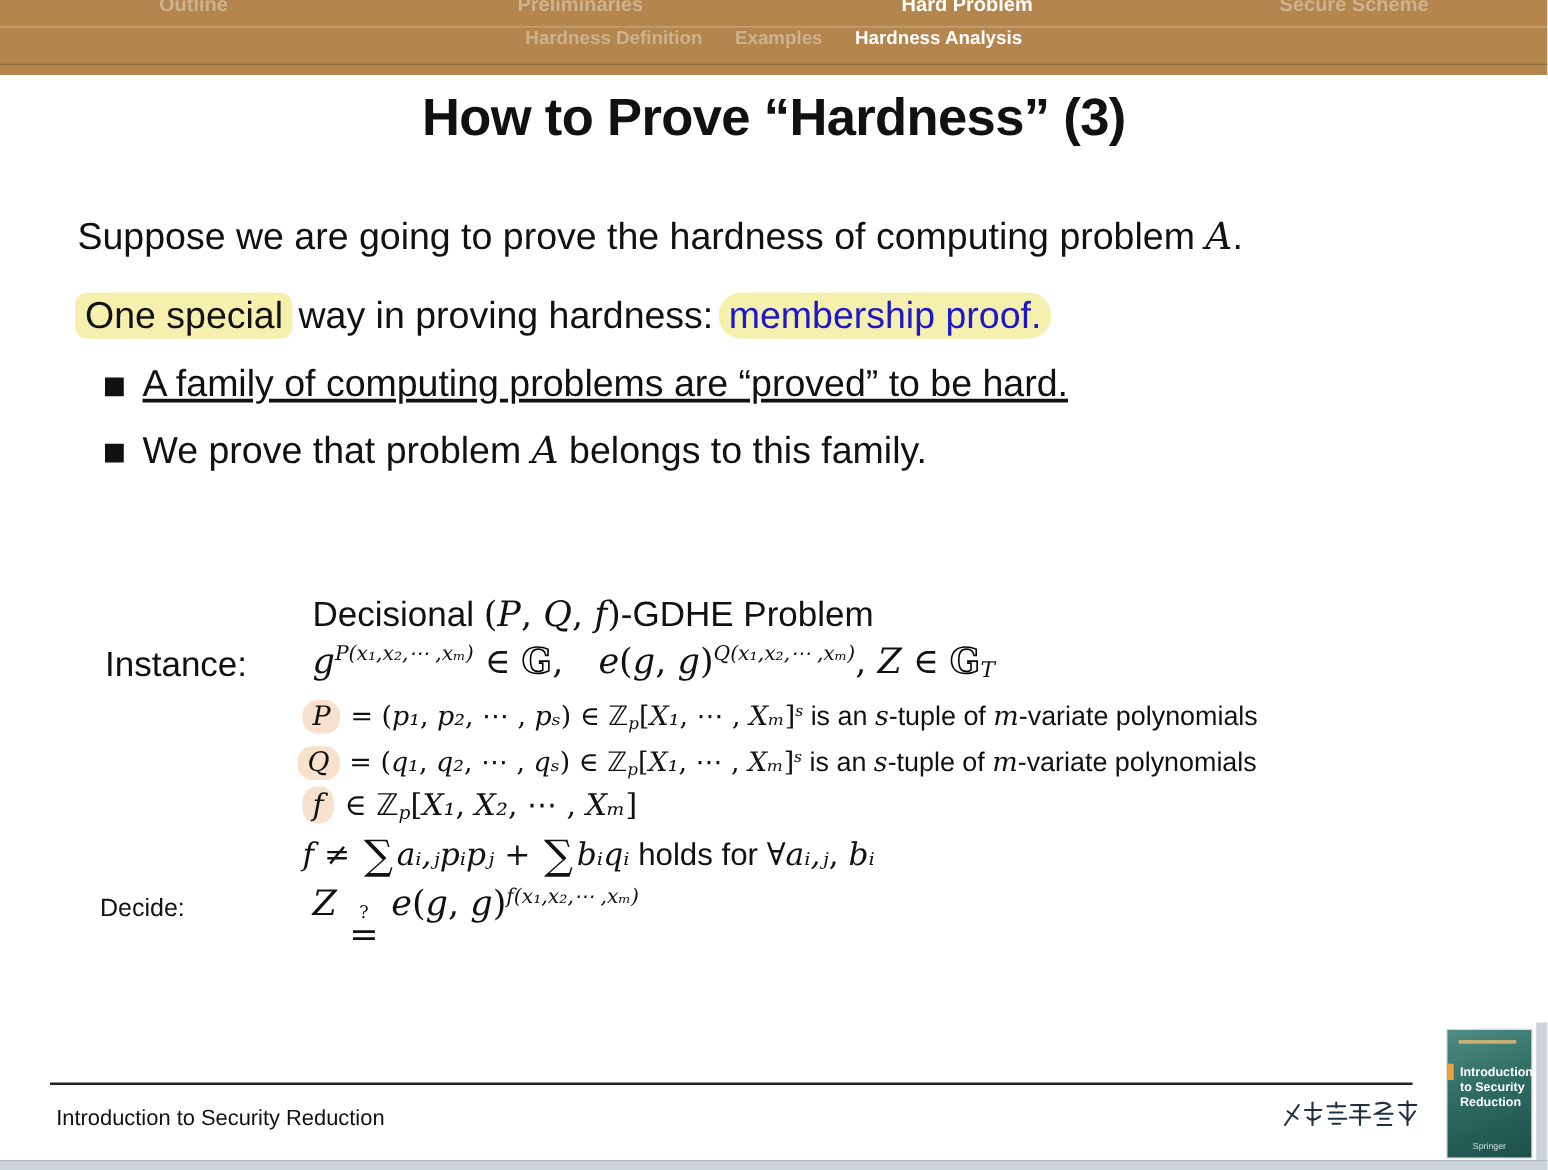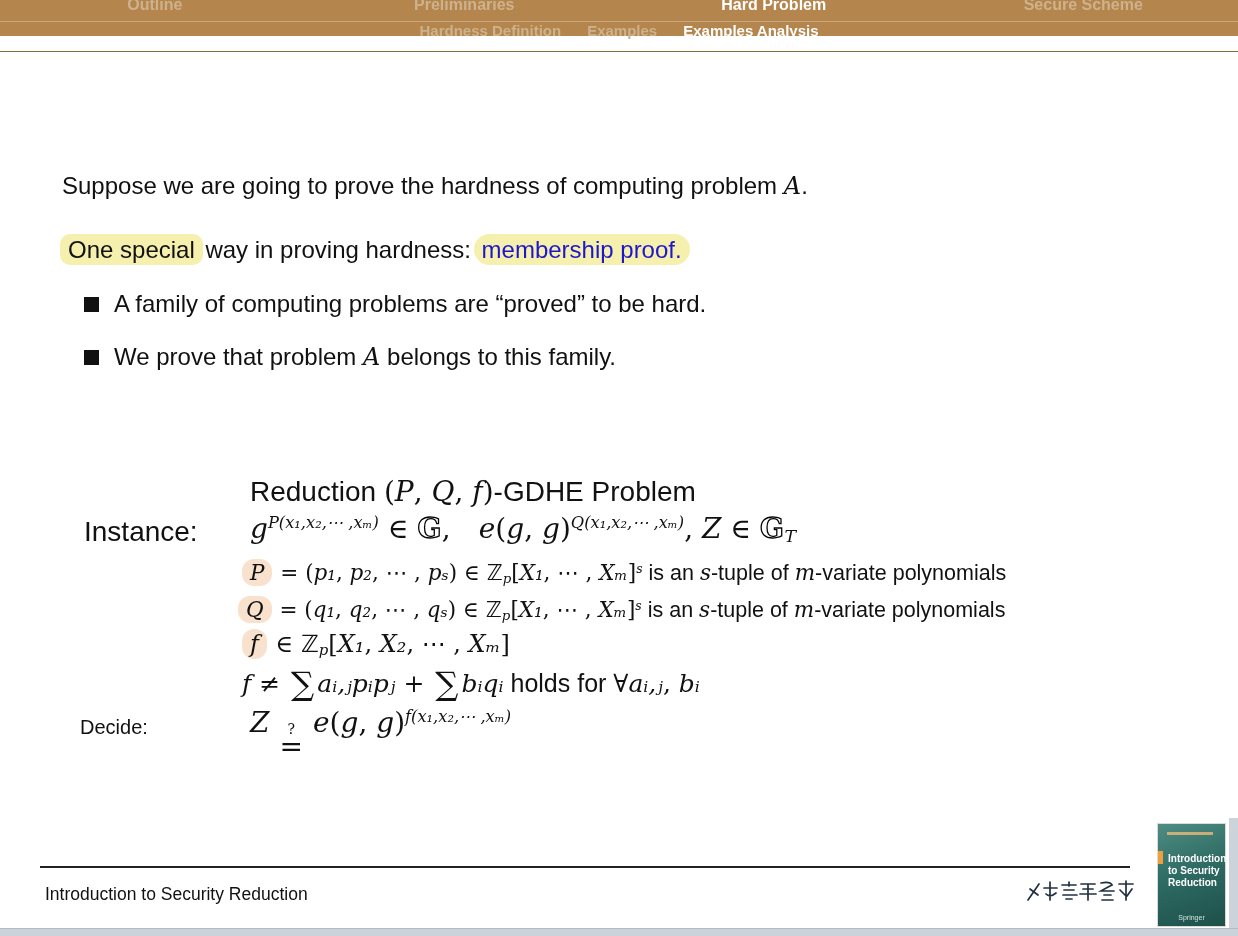--- a/index.html
+++ b/index.html
@@ -1,35 +1,35 @@
 <!DOCTYPE html>
 <html><head>
 <meta charset="utf-8">
 <style>
   html,body{margin:0;padding:0;}
   #screen{
     position:relative;width:1238px;height:936px;background:#ffffff;
     overflow:hidden;font-family:"Liberation Sans",sans-serif;color:#111;
   }
   
-  .navbar{position:absolute;left:0;top:0;width:1238px;height:36px;background:#b5854e;}
+  .navbar{position:absolute;left:0;top:0;width:1238px;height:60px;background:#b5854e;}
   .nav-row1{position:absolute;left:0;top:-4px;width:100%;height:25px;display:flex;}
   .nav-row1 .nav-item{flex:1;text-align:center;font-size:16px;font-weight:bold;color:#cdb28d;}
   .nav-row1 .nav-item.active{color:#ffffff;}
   .nav-divider{position:absolute;left:0;top:21px;width:100%;height:1px;background:rgba(255,255,255,.28);}
   .nav-row2{position:absolute;left:0;top:22px;width:100%;height:30px;display:flex;justify-content:center;gap:26px;align-items:flex-start;}
   .nav-row2 .nav-item{font-size:15px;font-weight:bold;color:#cdb28d;}
   .nav-row2 .nav-item.active{color:#ffffff;}
   .nav-bottom-edge{position:absolute;left:0;top:51px;width:100%;height:1px;background:#8f6a3c;}
 
   
   .slide-title{position:absolute;left:0;top:70px;width:1238px;text-align:center;
     font-size:42px;font-weight:bold;letter-spacing:-.5px;}
   .line{position:absolute;white-space:nowrap;}
-  .fs-body{font-size:24px;}
+  .fs-body{font-size:30px;}
   .mi{font-family:"DejaVu Serif",serif;font-style:italic;}
   .hl-yellow{background:#f6f0ae;border-radius:10px;padding:2px 8px;margin:0 -4px;}
   .blue{color:#1d16cc;border-radius:18px;}
   .bullet-sq{display:inline-block;width:15px;height:15px;background:#111;margin-right:15px;}
   .red{color:#e73b2c;}
   .black{color:#111;}
 
   
   .tk-r{font-family:"Liberation Sans",sans-serif;}
   .tk-i{font-family:"DejaVu Serif",serif;font-style:italic;}
@@ -74,43 +74,44 @@
     <div class="nav-row1">
       <div class="nav-item">Outline</div>
       <div class="nav-item">Preliminaries</div>
       <div class="nav-item active">Hard Problem</div>
       <div class="nav-item">Secure Scheme</div>
     </div>
     <div class="nav-divider"></div>
     <div class="nav-row2">
       <div class="nav-item">Hardness Definition</div>
       <div class="nav-item">Examples</div>
-      <div class="nav-item active">Examples Analysis</div>
+      <div class="nav-item active">Hardness Analysis</div>
     </div>
     <div class="nav-bottom-edge"></div>
   </div>
 
+  <div class="slide-title">How to Prove “Hardness” (3)</div>
 
   <div class="line fs-body" style="left:62px;top:172px;">
     <span>Suppose we are going to prove the hardness of computing problem </span><span class="mi">A</span><span>.</span>
   </div>
 
   <div class="line fs-body" style="left:64px;top:236px;">
     <span class="hl-yellow">One special</span><span> way in proving hardness: </span><span class="hl-yellow blue">membership proof.</span>
   </div>
 
-  <div class="line fs-body" style="left:84px;top:290px;">
+  <div class="line fs-body" style="left:84px;top:290px;text-decoration:underline;">
     <span class="bullet-sq"></span><span>A family of computing problems are “proved” to be hard.</span><span class="mi"></span><span></span>
   </div>
   <div class="line fs-body" style="left:84px;top:343px;">
     <span class="bullet-sq"></span><span>We prove that problem </span><span class="mi">A</span><span> belongs to this family.</span>
   </div>
 
 
-  <div class="line" style="left:250px;top:475px;font-size:28px;"><span class="tk-r">Reduction </span><span class="tk-m">(</span><span class="tk-i">P</span><span class="tk-m">, </span><span class="tk-i">Q</span><span class="tk-m">, </span><span class="tk-i">f</span><span class="tk-m">)</span><span class="tk-r">-GDHE Problem</span></div>
+  <div class="line" style="left:250px;top:475px;font-size:28px;"><span class="tk-r">Decisional </span><span class="tk-m">(</span><span class="tk-i">P</span><span class="tk-m">, </span><span class="tk-i">Q</span><span class="tk-m">, </span><span class="tk-i">f</span><span class="tk-m">)</span><span class="tk-r">-GDHE Problem</span></div>
 
   <div class="line" style="left:84px;top:516px;font-size:28px;">Instance:</div>
   <div class="line" style="left:250px;top:512px;font-size:28px;"><span class="tk-i">g</span><span class="tk-sup">P(x₁,x₂,⋯ ,xₘ)</span><span class="tk-m"> ∈ </span><span class="tk-bb">G</span><span class="tk-m">,  </span><span class="tk-i">e</span><span class="tk-m">(</span><span class="tk-i">g</span><span class="tk-m">, </span><span class="tk-i">g</span><span class="tk-m">)</span><span class="tk-sup">Q(x₁,x₂,⋯ ,xₘ)</span><span class="tk-m">, </span><span class="tk-i">Z</span><span class="tk-m"> ∈ </span><span class="tk-bb">G</span><span class="tk-sub">T</span></div>
 
   <div class="line" style="left:242px;top:560px;font-size:21.5px;"><span class="tk-hlP">P</span><span class="tk-m"> = (</span><span class="tk-i">p₁</span><span class="tk-m">, </span><span class="tk-i">p₂</span><span class="tk-m">, ⋯ , </span><span class="tk-i">pₛ</span><span class="tk-m">) ∈ </span><span class="tk-z">ℤ</span><span class="tk-sub">p</span><span class="tk-m">[</span><span class="tk-i">X₁</span><span class="tk-m">, ⋯ , </span><span class="tk-i">Xₘ</span><span class="tk-m">]</span><span class="tk-sup">s</span><span class="tk-r"> is an </span><span class="tk-i">s</span><span class="tk-r">-tuple of </span><span class="tk-i">m</span><span class="tk-r">-variate polynomials</span></div>
   <div class="line" style="left:238px;top:597px;font-size:21.5px;"><span class="tk-hlP">Q</span><span class="tk-m"> = (</span><span class="tk-i">q₁</span><span class="tk-m">, </span><span class="tk-i">q₂</span><span class="tk-m">, ⋯ , </span><span class="tk-i">qₛ</span><span class="tk-m">) ∈ </span><span class="tk-z">ℤ</span><span class="tk-sub">p</span><span class="tk-m">[</span><span class="tk-i">X₁</span><span class="tk-m">, ⋯ , </span><span class="tk-i">Xₘ</span><span class="tk-m">]</span><span class="tk-sup">s</span><span class="tk-r"> is an </span><span class="tk-i">s</span><span class="tk-r">-tuple of </span><span class="tk-i">m</span><span class="tk-r">-variate polynomials</span></div>
   <div class="line" style="left:242px;top:630px;font-size:24px;"><span class="tk-hlP">f</span><span class="tk-m"> ∈ </span><span class="tk-z">ℤ</span><span class="tk-sub">p</span><span class="tk-m">[</span><span class="tk-i">X₁</span><span class="tk-m">, </span><span class="tk-i">X₂</span><span class="tk-m">, ⋯ , </span><span class="tk-i">Xₘ</span><span class="tk-m">]</span></div>
   <div class="line" style="left:242px;top:665px;font-size:25px;"><span class="tk-i">f</span><span class="tk-m"> ≠ </span><span class="tk-sum">∑</span><span class="tk-i">aᵢ,ⱼpᵢpⱼ</span><span class="tk-m"> + </span><span class="tk-sum">∑</span><span class="tk-i">bᵢqᵢ</span><span class="tk-r"> holds for </span><span class="tk-m">∀</span><span class="tk-i">aᵢ,ⱼ</span><span class="tk-m">, </span><span class="tk-i">bᵢ</span></div>
 
   <div class="line" style="left:80px;top:716px;font-size:20px;">Decide:</div>

